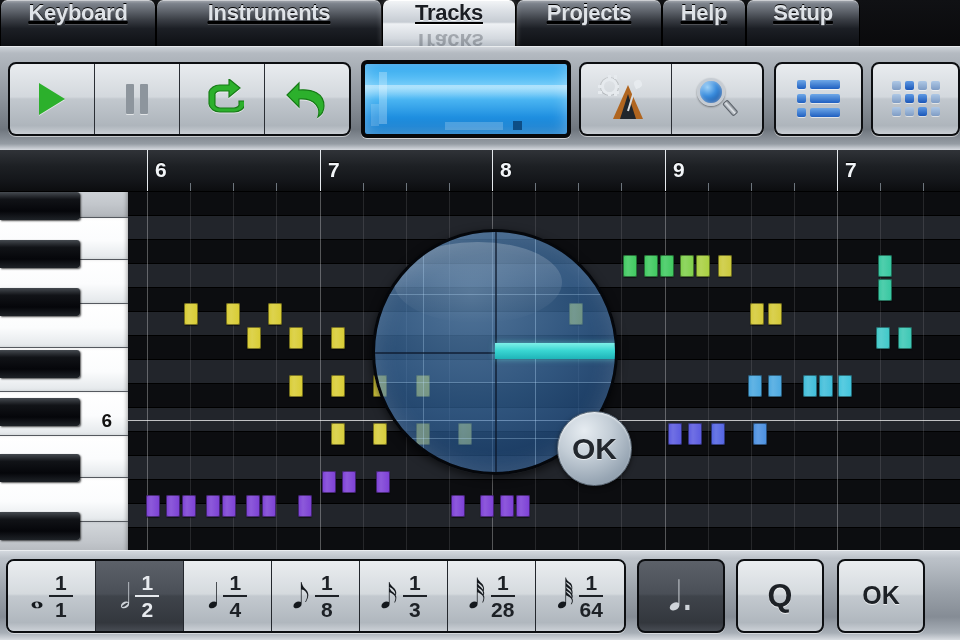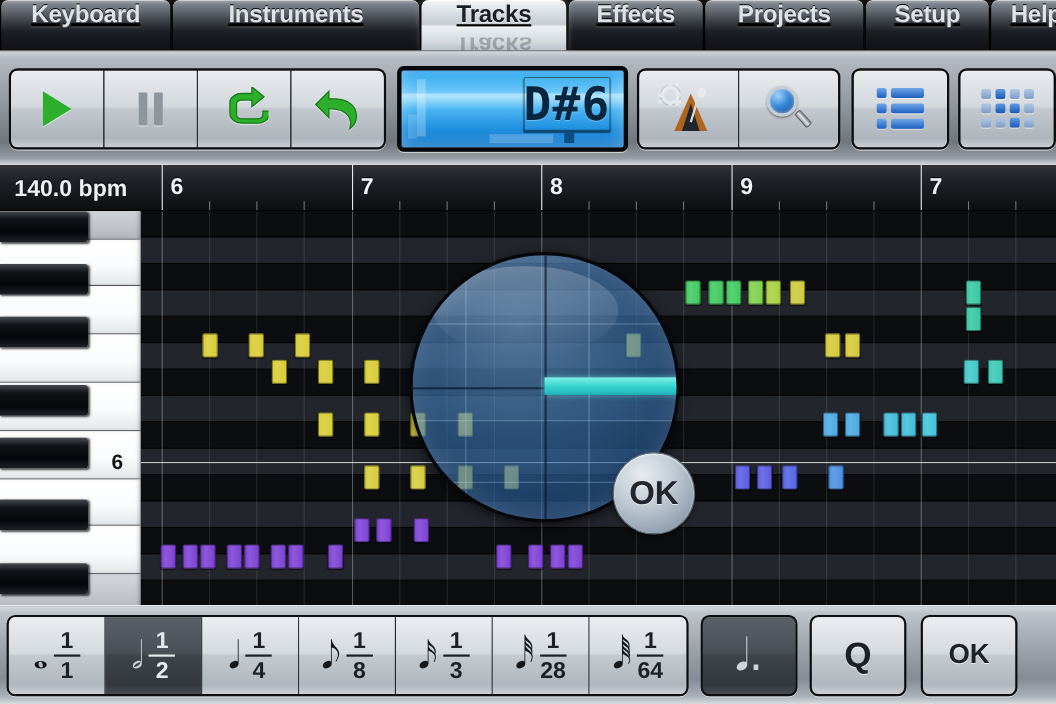--- a/index.html
+++ b/index.html
@@ -309,31 +309,28 @@
     <div class="tab" style="width:156px">
       <span class="lbl">Keyboard</span>
     </div>
     <div class="tab" style="width:226px">
       <span class="lbl">Instruments</span>
     </div>
     <div class="tab active" style="width:134px">
       <span class="lbl">Tracks</span>
       <span class="refl">Tracks</span>
     </div>
-    <div class="tab" style="width:124px">
-      <span class="lbl">Effects</span>
-    </div>
     <div class="tab" style="width:146px">
       <span class="lbl">Projects</span>
     </div>
+    <div class="tab" style="width:84px">
+      <span class="lbl">Help</span>
+    </div>
     <div class="tab" style="width:114px">
       <span class="lbl">Setup</span>
-    </div>
-    <div class="tab" style="width:84px">
-      <span class="lbl">Help</span>
     </div>
   </div>
 
   <div id="toolbar">
     <div style="width:8px"></div>
     <div class="btn-group">
       <div class="tbtn">
         <span class="ico-play"></span>
       </div>
       <div class="tbtn">
@@ -353,21 +350,20 @@
         </svg>
       </div>
     </div>
 
     <div id="lcd">
       <div class="glow"></div>
       <div class="edgebar"></div>
       <div class="edgebar2"></div>
       <div class="botbar"></div>
       <div class="botdot"></div>
-      <div class="note">D#6</div>
     </div>
 
     <div style="width:8px"></div>
     <div class="btn-group">
       <div class="tbtn wide">
         <span class="ico-metro">
           <i class="gear"></i>
           <i class="body"></i>
             <i class="face"></i>
             <i class="rod"></i>
@@ -416,21 +412,20 @@
           <span></span>
             <span></span>
             <span class="on"></span>
             <span></span>
         </span>
       </div>
     </div>
   </div>
 
   <div id="ruler">
-    <div id="bpm">140.0 bpm</div>
     <div id="ruler-marks">
         <div class="barline" style="left: 147px;"></div>
         <div class="barlbl" style="left: 155px;">6</div>
         <div class="barline" style="left: 320px;"></div>
         <div class="barlbl" style="left: 328px;">7</div>
         <div class="barline" style="left: 492px;"></div>
         <div class="barlbl" style="left: 500px;">8</div>
         <div class="barline" style="left: 665px;"></div>
         <div class="barlbl" style="left: 673px;">9</div>
         <div class="barline" style="left: 837px;"></div>

